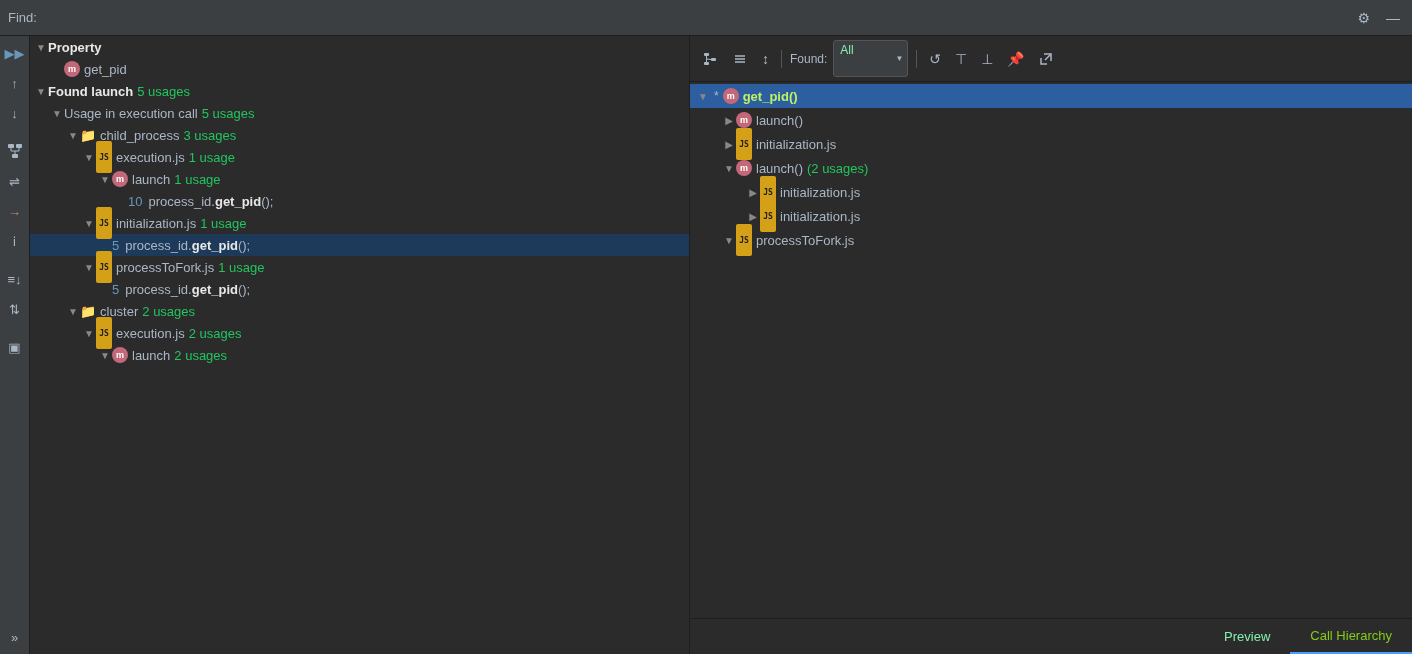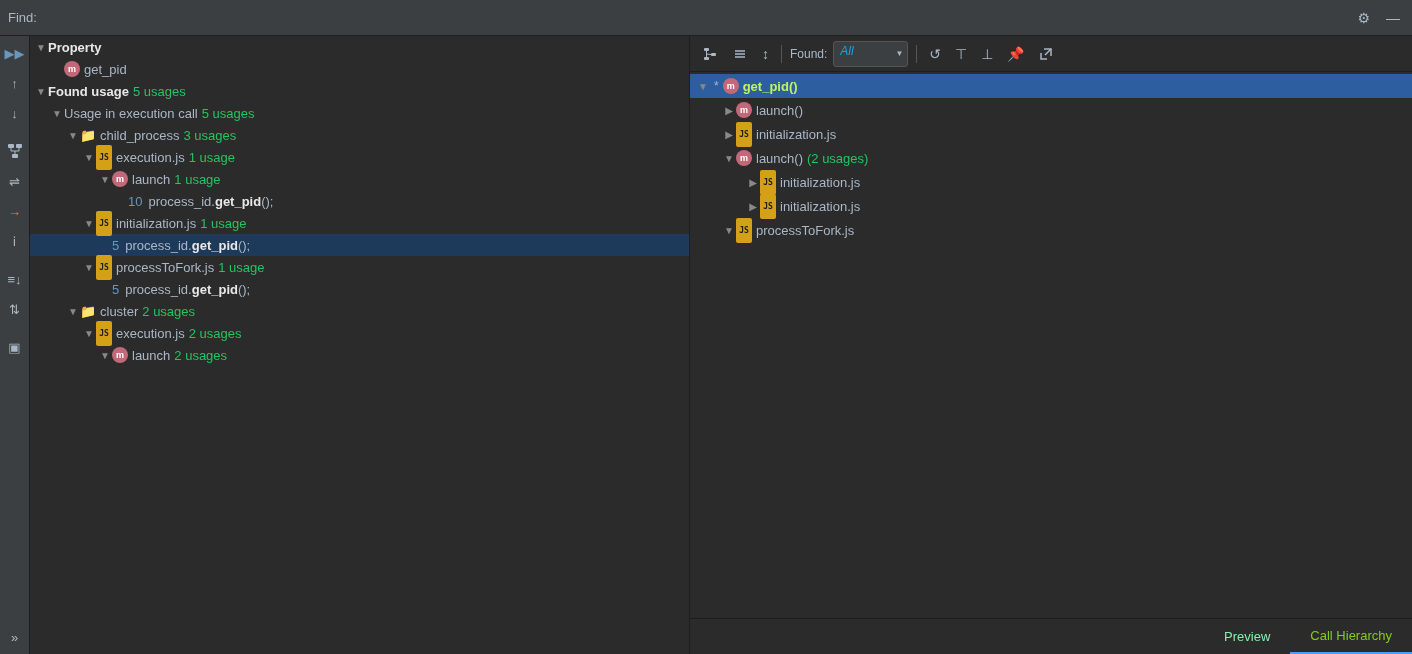--- a/index.html
+++ b/index.html
@@ -154,21 +154,21 @@
       color: white;
       font-size: 9px;
       font-weight: bold;
     }
     .icon-folder {
       color: #a0a0a0;
       font-size: 13px;
     }
     .icon-js {
       width: 16px;
-      height: 25px;
+      height: 32px;
       background: #d4a017;
       border-radius: 2px;
       display: inline-flex;
       align-items: center;
       justify-content: center;
       color: #1e1e1e;
       font-size: 8px;
       font-weight: bold;
       font-family: monospace;
     }
@@ -199,29 +199,28 @@
     .toolbar-sep {
       width: 1px;
       height: 18px;
       background: #555;
       margin: 0 2px;
     }
     .scope-label { color: #a9b7c6; font-size: 12px; }
     .scope-select {
       background: #3c3f41;
       border: 1px solid #555;
-      color: #0ea5e9;
-      padding: 2px 20px 8px 6px;
+      color: #86efac;
+      padding: 2px 20px 19px 6px;
       font-size: 12px;
       border-radius: 3px;
       cursor: pointer;
       appearance: none;
       -webkit-appearance: none;
       position: relative;
-      font-style: italic;
     }
     .scope-wrapper {
       position: relative;
       display: inline-flex;
       align-items: center;
     }
     .scope-wrapper::after {
       content: '▼';
       position: absolute;
       right: 5px;
@@ -320,21 +319,21 @@
     <div class="tree-row indent-1">
       <span class="arrow-none"></span>
       <span class="node-icon">
           <span class="icon-method">m</span>
         </span>
       <span class="node-label">get_pid</span>
     </div>
 
     <div class="tree-row indent-0">
       <span class="arrow arrow-down"></span>
-      <span class="node-label-bold">Found usage</span>
+      <span class="node-label-bold">Found launch</span>
       <span class="node-count">5 usages</span>
     </div>
 
     <div class="tree-row indent-1">
       <span class="arrow arrow-down"></span>
       <span class="node-label">Usage in execution call</span>
       <span class="node-count">5 usages</span>
     </div>
 
     <div class="tree-row indent-2">

